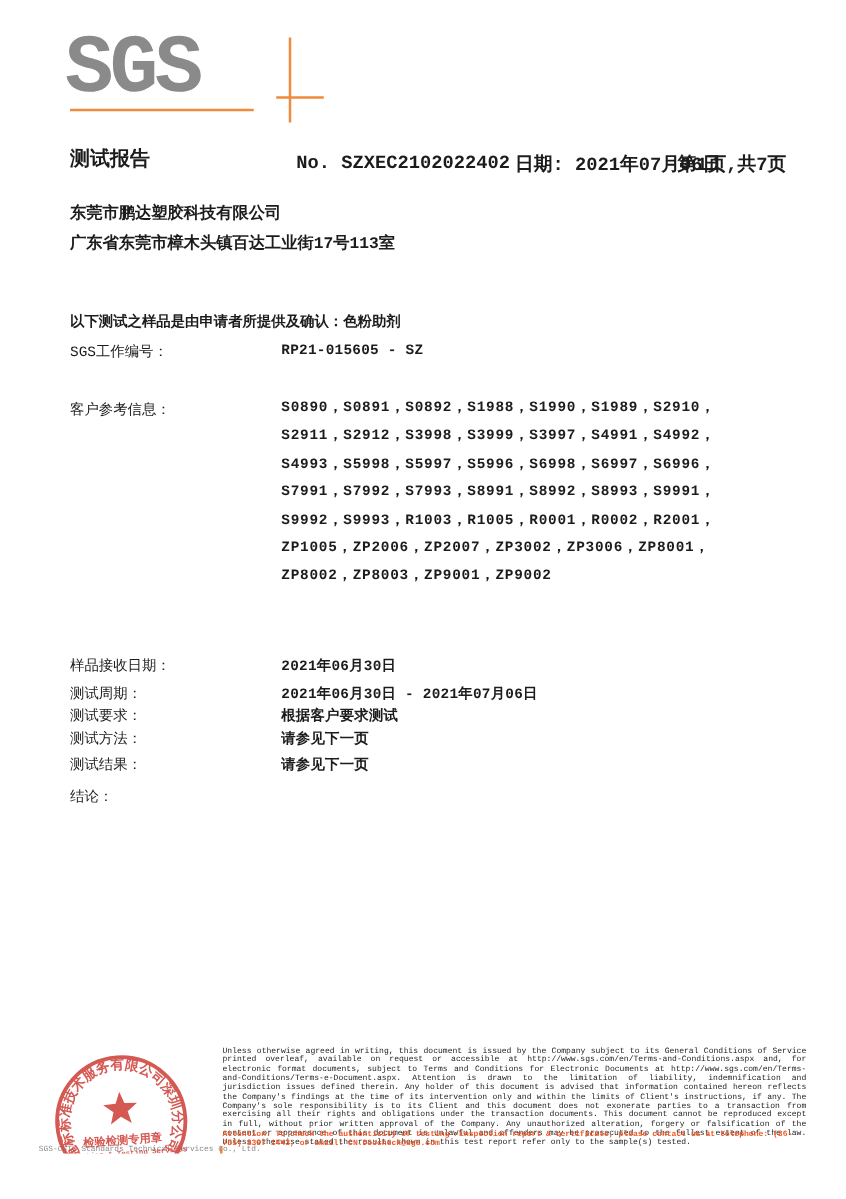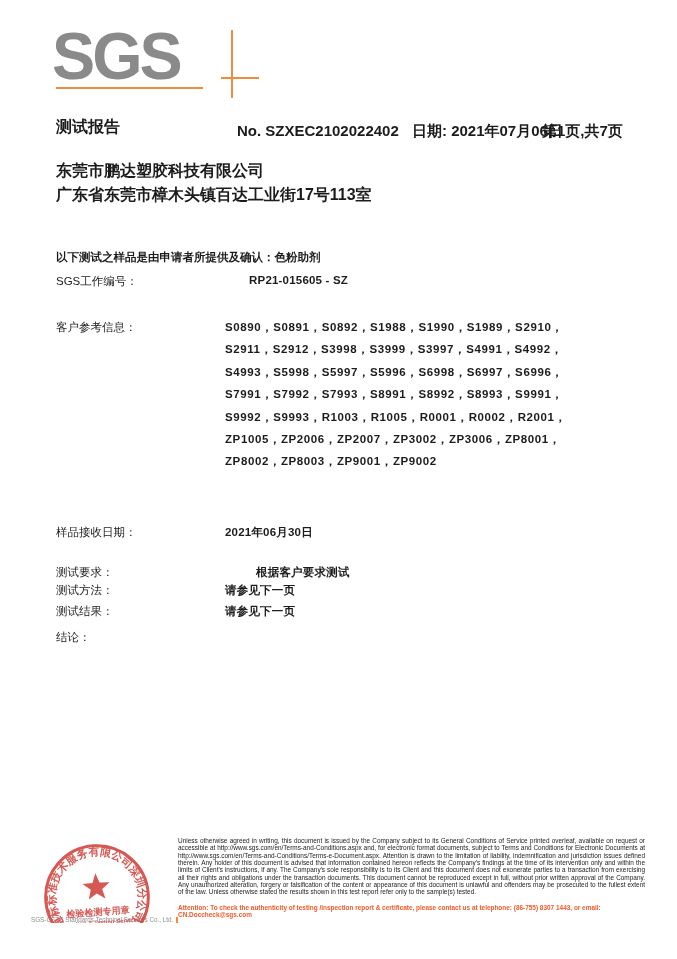--- a/index.html
+++ b/index.html
@@ -1,41 +1,41 @@
 <!DOCTYPE html>
 <html><head>
 <meta charset="utf-8">
 <style>
   html,body{margin:0;padding:0;background:#ffffff;}
   .page{
     position:relative;width:677px;height:923px;background:#ffffff;overflow:hidden;
-    font-family:Liberation Sans, sans-serif;color:#1c1c1c;
+    font-family:Liberation Mono, monospace;color:#1c1c1c;
   }
   
   .logo-text{
     position:absolute;left:52px;top:24px;font-size:66px;line-height:64px;
     font-weight:800;color:#8a8a8a;letter-spacing:-3px;transform:scaleX(.98);transform-origin:0 0;
   }
   .logo-underline{position:absolute;left:56px;top:87px;width:147px;height:2px;background:#ee8b3d;}
   .regmark-v{position:absolute;left:231px;top:30px;width:2px;height:68px;background:#ee8b3d;}
   .regmark-h{position:absolute;left:221px;top:77px;width:38px;height:2px;background:#ee8b3d;}
   
   .doc-title{position:absolute;left:56px;top:117px;font-size:16px;font-weight:700;}
   .h-meta{position:absolute;top:122px;font-size:15px;font-weight:700;white-space:nowrap;}
   .h-no{left:237px;} .h-date{left:412px;} .h-page{left:542px;}
   
-  .company{position:absolute;left:56px;top:159px;font-size:16px;font-weight:600;line-height:24px;}
+  .company{position:absolute;left:56px;top:159px;font-size:13px;font-weight:600;line-height:24px;}
   
   .statement{position:absolute;left:56px;top:250px;font-size:11.5px;font-weight:600;}
   
   .kv{position:absolute;left:56px;display:flex;font-size:11.5px;white-space:nowrap;}
   .kv .k{width:169px;flex:0 0 169px;font-weight:400;}
   .kv .v{font-weight:700;letter-spacing:.2px;}
-  .row-job{top:274px;gap:24px;} .row-model{top:297px;}
-  .row-received{top:525px;align-items:center;} .row-period{top:547px;} .row-requirement{top:565px;gap:31px;}
+  .row-job{top:274px;} .row-model{top:297px;}
+  .row-received{top:525px;align-items:center;} .row-period{top:547px;} .row-requirement{top:565px;}
   .row-method{top:583px;} .row-result{top:604px;}
   .ref-label{position:absolute;left:56px;top:320px;font-size:11.5px;}
   .ref-lines{position:absolute;left:225px;top:316px;font-size:11.5px;font-weight:700;line-height:22.4px;letter-spacing:.6px;white-space:nowrap;}
   .concl-label{position:absolute;left:56px;top:630px;font-size:11.5px;}
   .concl-text{position:absolute;left:225px;top:627px;width:410px;font-size:11px;line-height:13.7px;text-align:justify;}
   
   .stamp{position:absolute;left:40px;top:840px;width:114px;height:114px;opacity:.88;transform:rotate(-4deg);z-index:2;}
   .lab-lines{position:absolute;left:31px;top:915px;width:158px;font-size:6.3px;line-height:9px;color:#8d8d8d;z-index:1;white-space:nowrap;}
   .disclaimer{
     position:absolute;left:178px;top:837px;width:467px;
@@ -91,20 +91,24 @@
     <div>S4993，S5998，S5997，S5996，S6998，S6997，S6996，</div>
     <div>S7991，S7992，S7993，S8991，S8992，S8993，S9991，</div>
     <div>S9992，S9993，R1003，R1005，R0001，R0002，R2001，</div>
     <div>ZP1005，ZP2006，ZP2007，ZP3002，ZP3006，ZP8001，</div>
     <div>ZP8002，ZP8003，ZP9001，ZP9002</div>
   </div>
 
   <div class="kv row-received">
     <span class="k">样品接收日期：</span>
     <span class="v">2021年06月30日</span>
+  </div>
+  <div class="kv row-period">
+    <span class="k">测试周期：</span>
+    <span class="v">2021年06月30日 - 2021年07月06日</span>
   </div>
   <div class="kv row-requirement">
     <span class="k">测试要求：</span>
     <span class="v">根据客户要求测试</span>
   </div>
   <div class="kv row-method">
     <span class="k">测试方法：</span>
     <span class="v">请参见下一页</span>
   </div>
   <div class="kv row-result">

